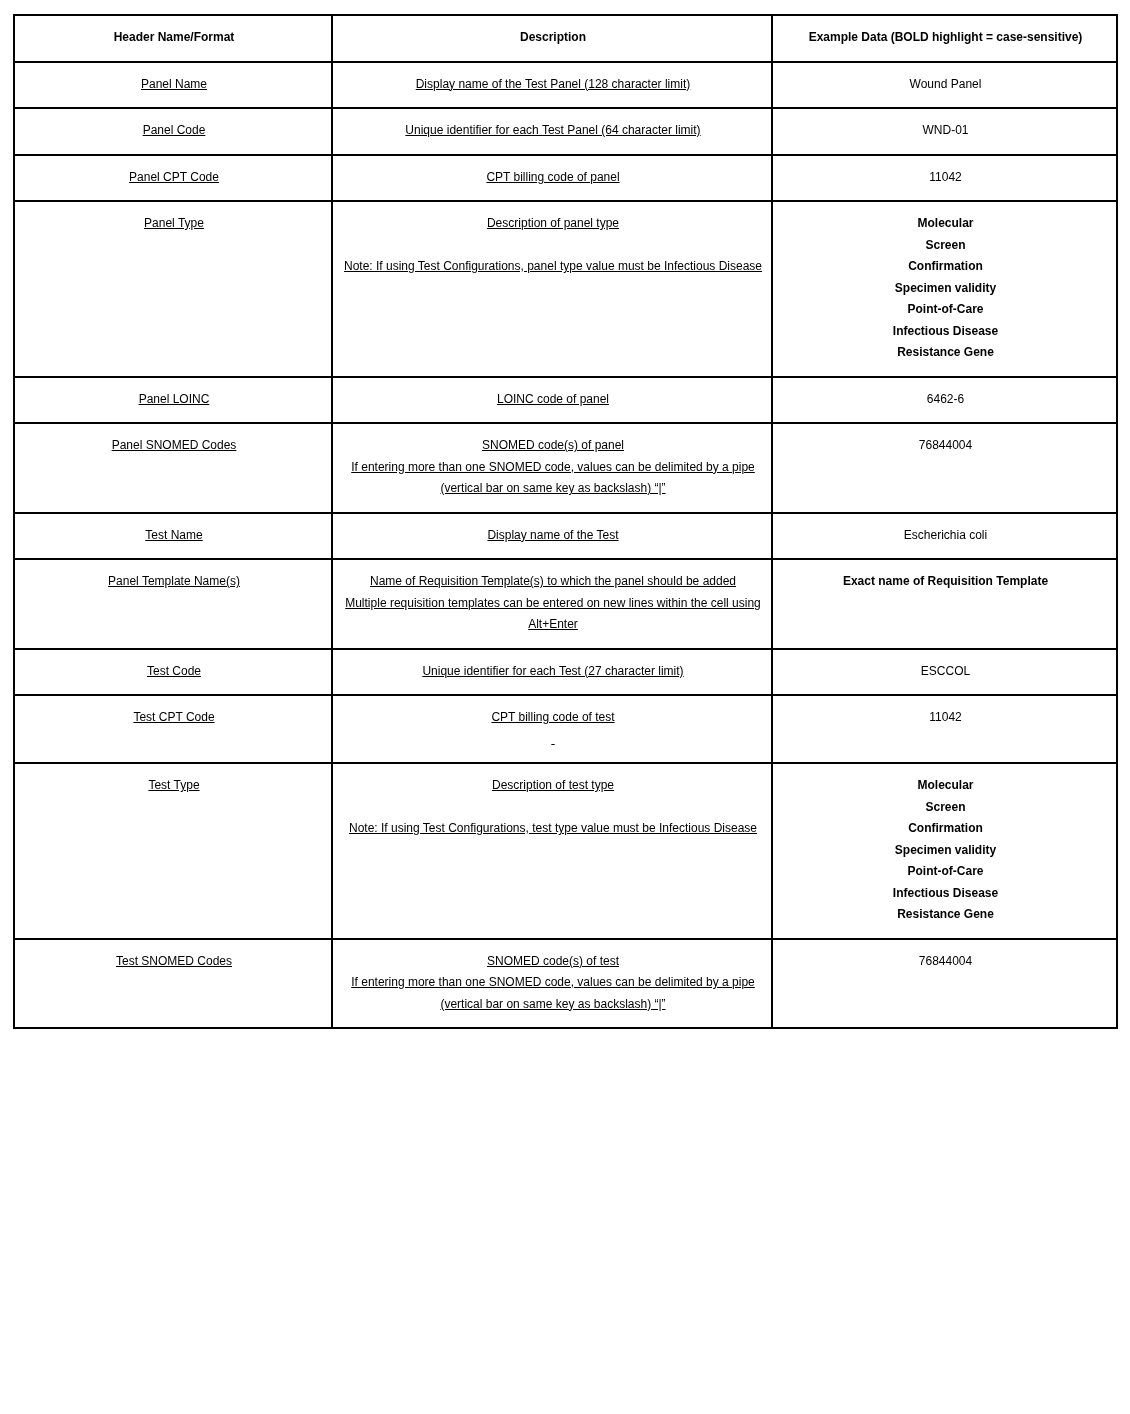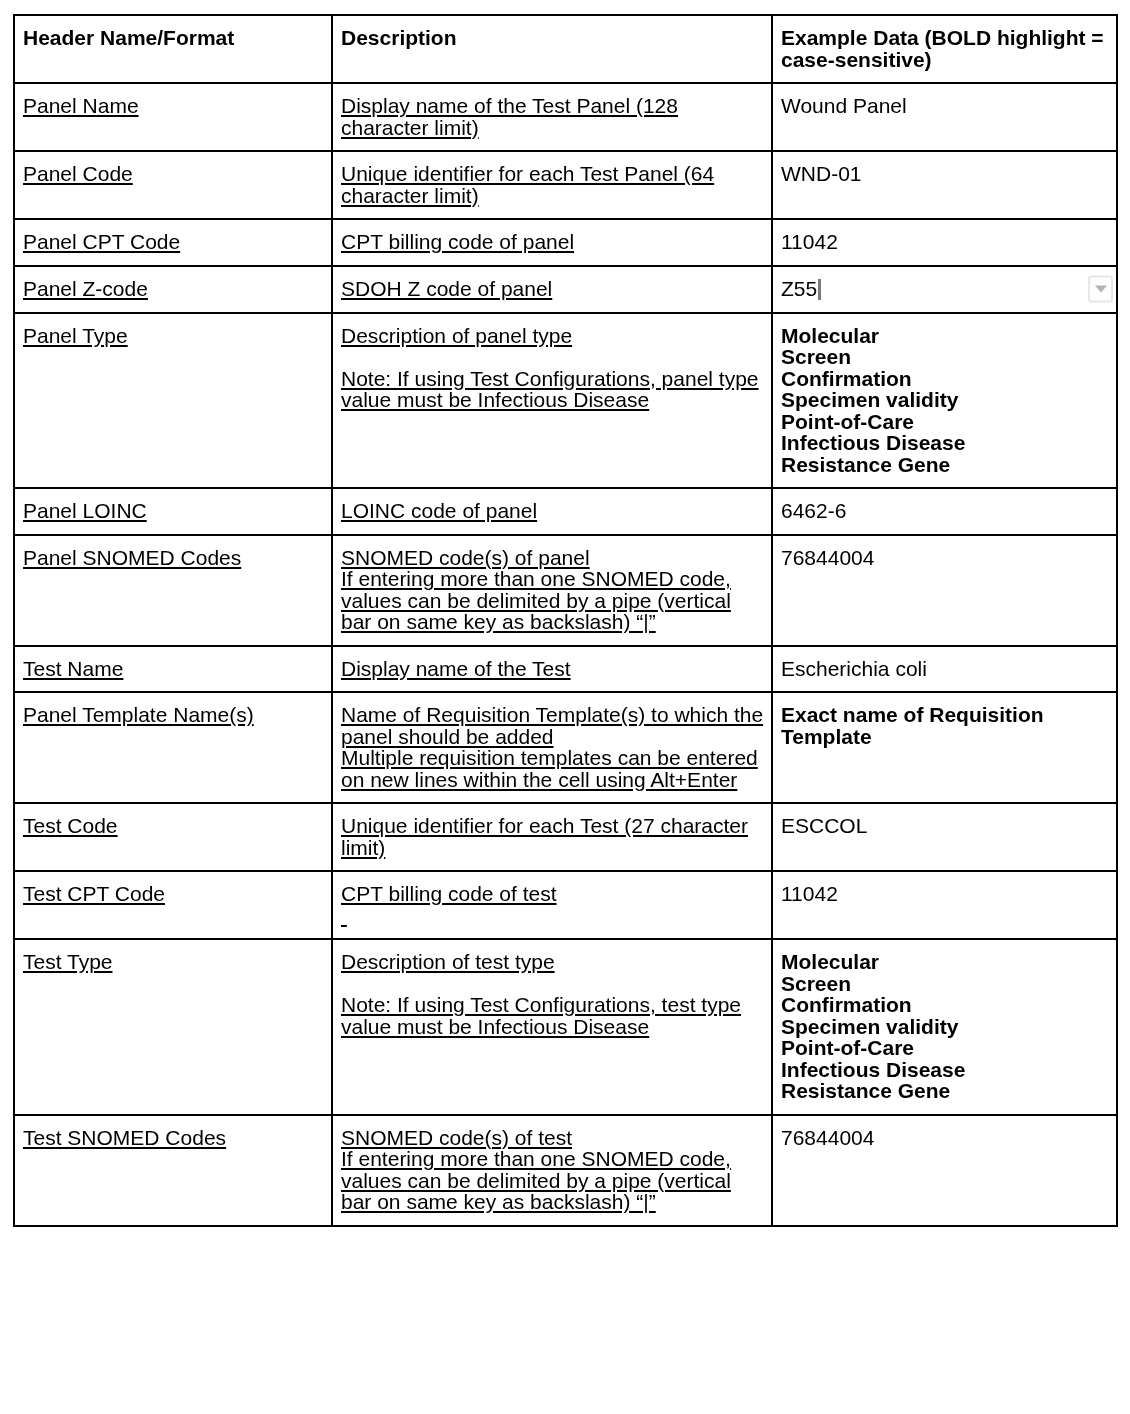--- a/index.html
+++ b/index.html
@@ -21,23 +21,23 @@
   }
   .page{padding:14px 0 0 13px;}
   table.doc-table{
     border-collapse:collapse;
     table-layout:fixed;
     width:1103px;
   }
   th,td{
     border:2px solid var(--table-border);
     vertical-align:top;
-    text-align:left;
+    text-align:center;
     padding:11px 6px 12px 8px;
-    font-size:21px;
+    font-size:12px;
     line-height:21.5px;
     overflow-wrap:break-word;
   }
   th{font-weight:bold;}
   td.cell-text{white-space:pre-line;text-decoration:underline;}
   td.col3{position:relative;}
   .example-text{white-space:pre-line;}
   .bold{font-weight:bold;margin-top:28px;}
   .caret{
     display:inline-block;
@@ -97,27 +97,20 @@
     <td class="cell-text col1">Panel Code</td>
     <td class="cell-text col2">Unique identifier for each Test Panel (64 character limit)</td>
     <td class="col3"><span class="example-text">WND-01</span></td>
   </tr>
         <tr>
     <td class="cell-text col1">Panel CPT Code</td>
     <td class="cell-text col2">CPT billing code of panel</td>
     <td class="col3"><span class="example-text">11042</span></td>
   </tr>
         <tr>
-    <td class="cell-text col1">Panel Z-code</td>
-    <td class="cell-text col2">SDOH Z code of panel</td>
-    <td class="col3"><span class="example-text">Z55</span><span class="caret"></span><button class="dd-btn">
-              <span class="dd-arrow"></span>
-            </button></td>
-  </tr>
-        <tr>
     <td class="cell-text col1">Panel Type</td>
     <td class="cell-text col2">Description of panel type
 
 Note: If using Test Configurations, panel type value must be Infectious Disease</td>
     <td class="col3"><span class="example-text bold">Molecular
 Screen
 Confirmation
 Specimen validity
 Point-of-Care
 Infectious Disease

